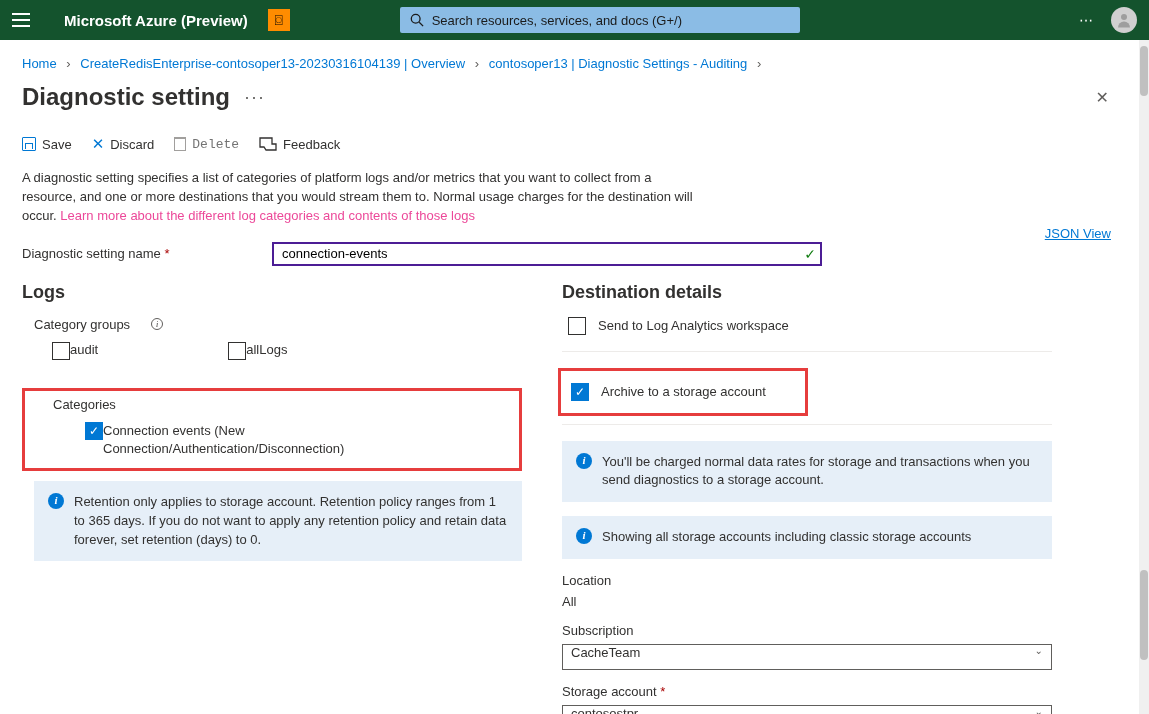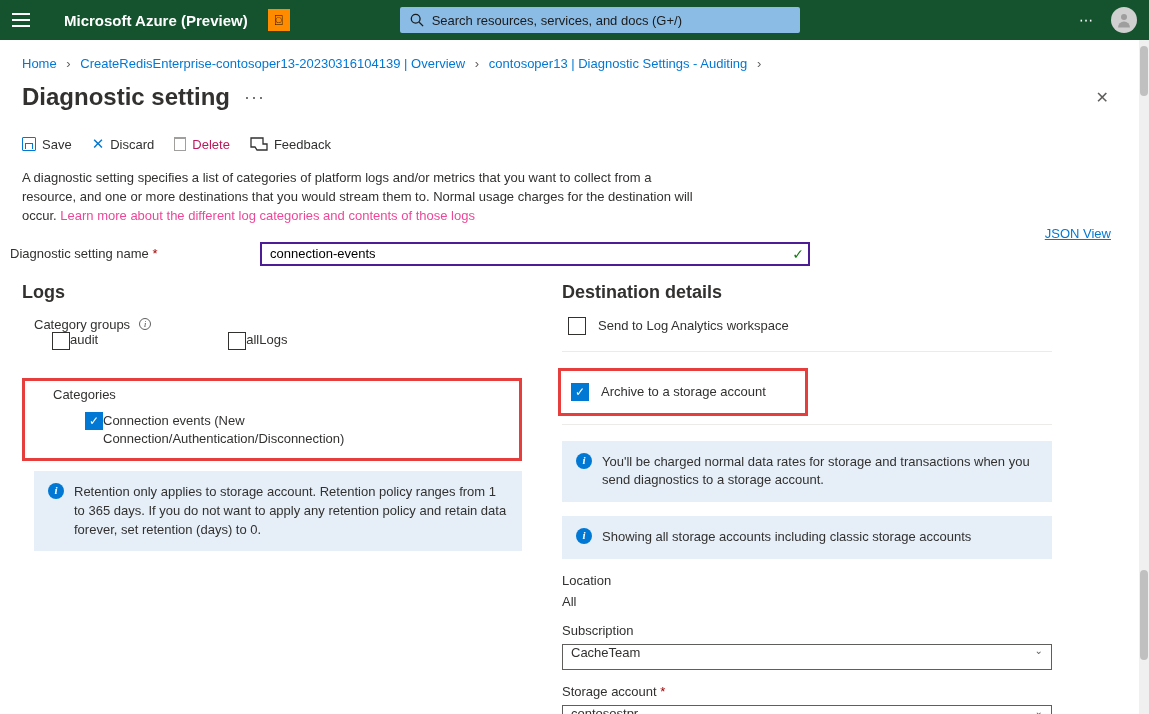--- a/index.html
+++ b/index.html
@@ -24,42 +24,42 @@
     .breadcrumb a { color: #0078d4; text-decoration: none; }
     .breadcrumb .sep { color: #605e5c; margin: 0 6px; }
     
     .page-header { display: flex; align-items: center; padding: 0 22px 14px; }
     .page-title { font-size: 24px; font-weight: 600; }
     .page-dots { margin-left: 14px; color: #605e5c; font-size: 18px; letter-spacing: 1px; }
     .close-x { margin-left: auto; font-size: 16px; color: #605e5c; cursor: pointer; padding: 4px 8px; }
     
     .toolbar { display: flex; align-items: center; gap: 20px; padding: 10px 22px 12px; }
     .tool-btn { display: flex; align-items: center; gap: 6px; cursor: pointer; }
-    .tool-btn.disabled { color: #be185d; }
+    .tool-btn.disabled { color: #737373; font-family: Liberation Mono, monospace; }
     .icon-save { width:14px; height:14px; border:1.5px solid #0078d4; border-radius:1px; position:relative; }
     .icon-save::after{ content:''; position:absolute; bottom:1px; left:2px; right:2px; height:5px; border:1px solid #0078d4; border-bottom:none;}
     .icon-x { color:#0078d4; font-size:15px; }
     .icon-trash { width:12px; height:14px; border:1.5px solid #a19f9d; border-top:2px solid #a19f9d; }
     
     .description { padding: 4px 22px 6px; max-width: 730px; line-height: 1.45; }
     .description a { color: #ec4899; text-decoration: none; }
     .json-view { position: absolute; right: 28px; top: 186px; color: #0078d4; }
     
-    .form-row { display: flex; align-items: center; padding: 10px 10px 4px; gap: 20px; }
+    .form-row { display: flex; align-items: center; padding: 10px 22px 4px; gap: 20px; }
     .form-label { width: 230px; }
     .required { color: #a80000; }
     .text-input { width: 550px; height: 24px; border: 2px solid #4c1d95; padding: 0 8px; font-size: 13px; position: relative; }
     .input-wrap { position: relative; width: 550px; }
     .input-check { position: absolute; right: 6px; top: 4px; color: #107c10; font-size: 14px; }
     
     .two-col { display: flex; padding: 12px 22px 0; gap: 30px; }
     .col-left { width: 500px; }
     .col-right { flex: 1; max-width: 500px; padding-left: 10px; }
     .section-title { font-weight: 600; font-size: 18px; margin-bottom: 14px; }
-    .sub-label { font-size: 13px; display: flex; align-items: center; gap: 9px; margin-left: 12px; }
+    .sub-label { font-size: 13px; margin-bottom: 10px; display: flex; align-items: center; gap: 21px; margin-left: 12px; }
     .info-circle-sm { width: 12px; height: 12px; border: 1px solid #605e5c; border-radius: 50%; display: inline-flex; align-items: center; justify-content: center; font-size: 8px; font-style: italic; font-family: serif; }
     
     .checkbox-row { display: flex; align-items: flex-start; gap: 0; margin-bottom: 10px; }
     .checkbox-row.indent2 { margin-left: 44px; }
     .chk { width: 18px; height: 18px; border: 1px solid #323130; flex-shrink: 0; display: flex; align-items: center; justify-content: center; }
     .chk.checked { background: #0078d4; border-color: #0078d4; color: #fff; font-size: 12px; }
     .chk-group { display: flex; gap: 130px; margin-left: 30px; margin-bottom: 18px; }
     
     .highlight-box { border: 3px solid #e63d3d; padding: 6px 16px 0px; margin-bottom: 8px; }
     .highlight-box.dest { padding: 12px 10px 12px 0; margin-left: -4px; width: 250px; }

